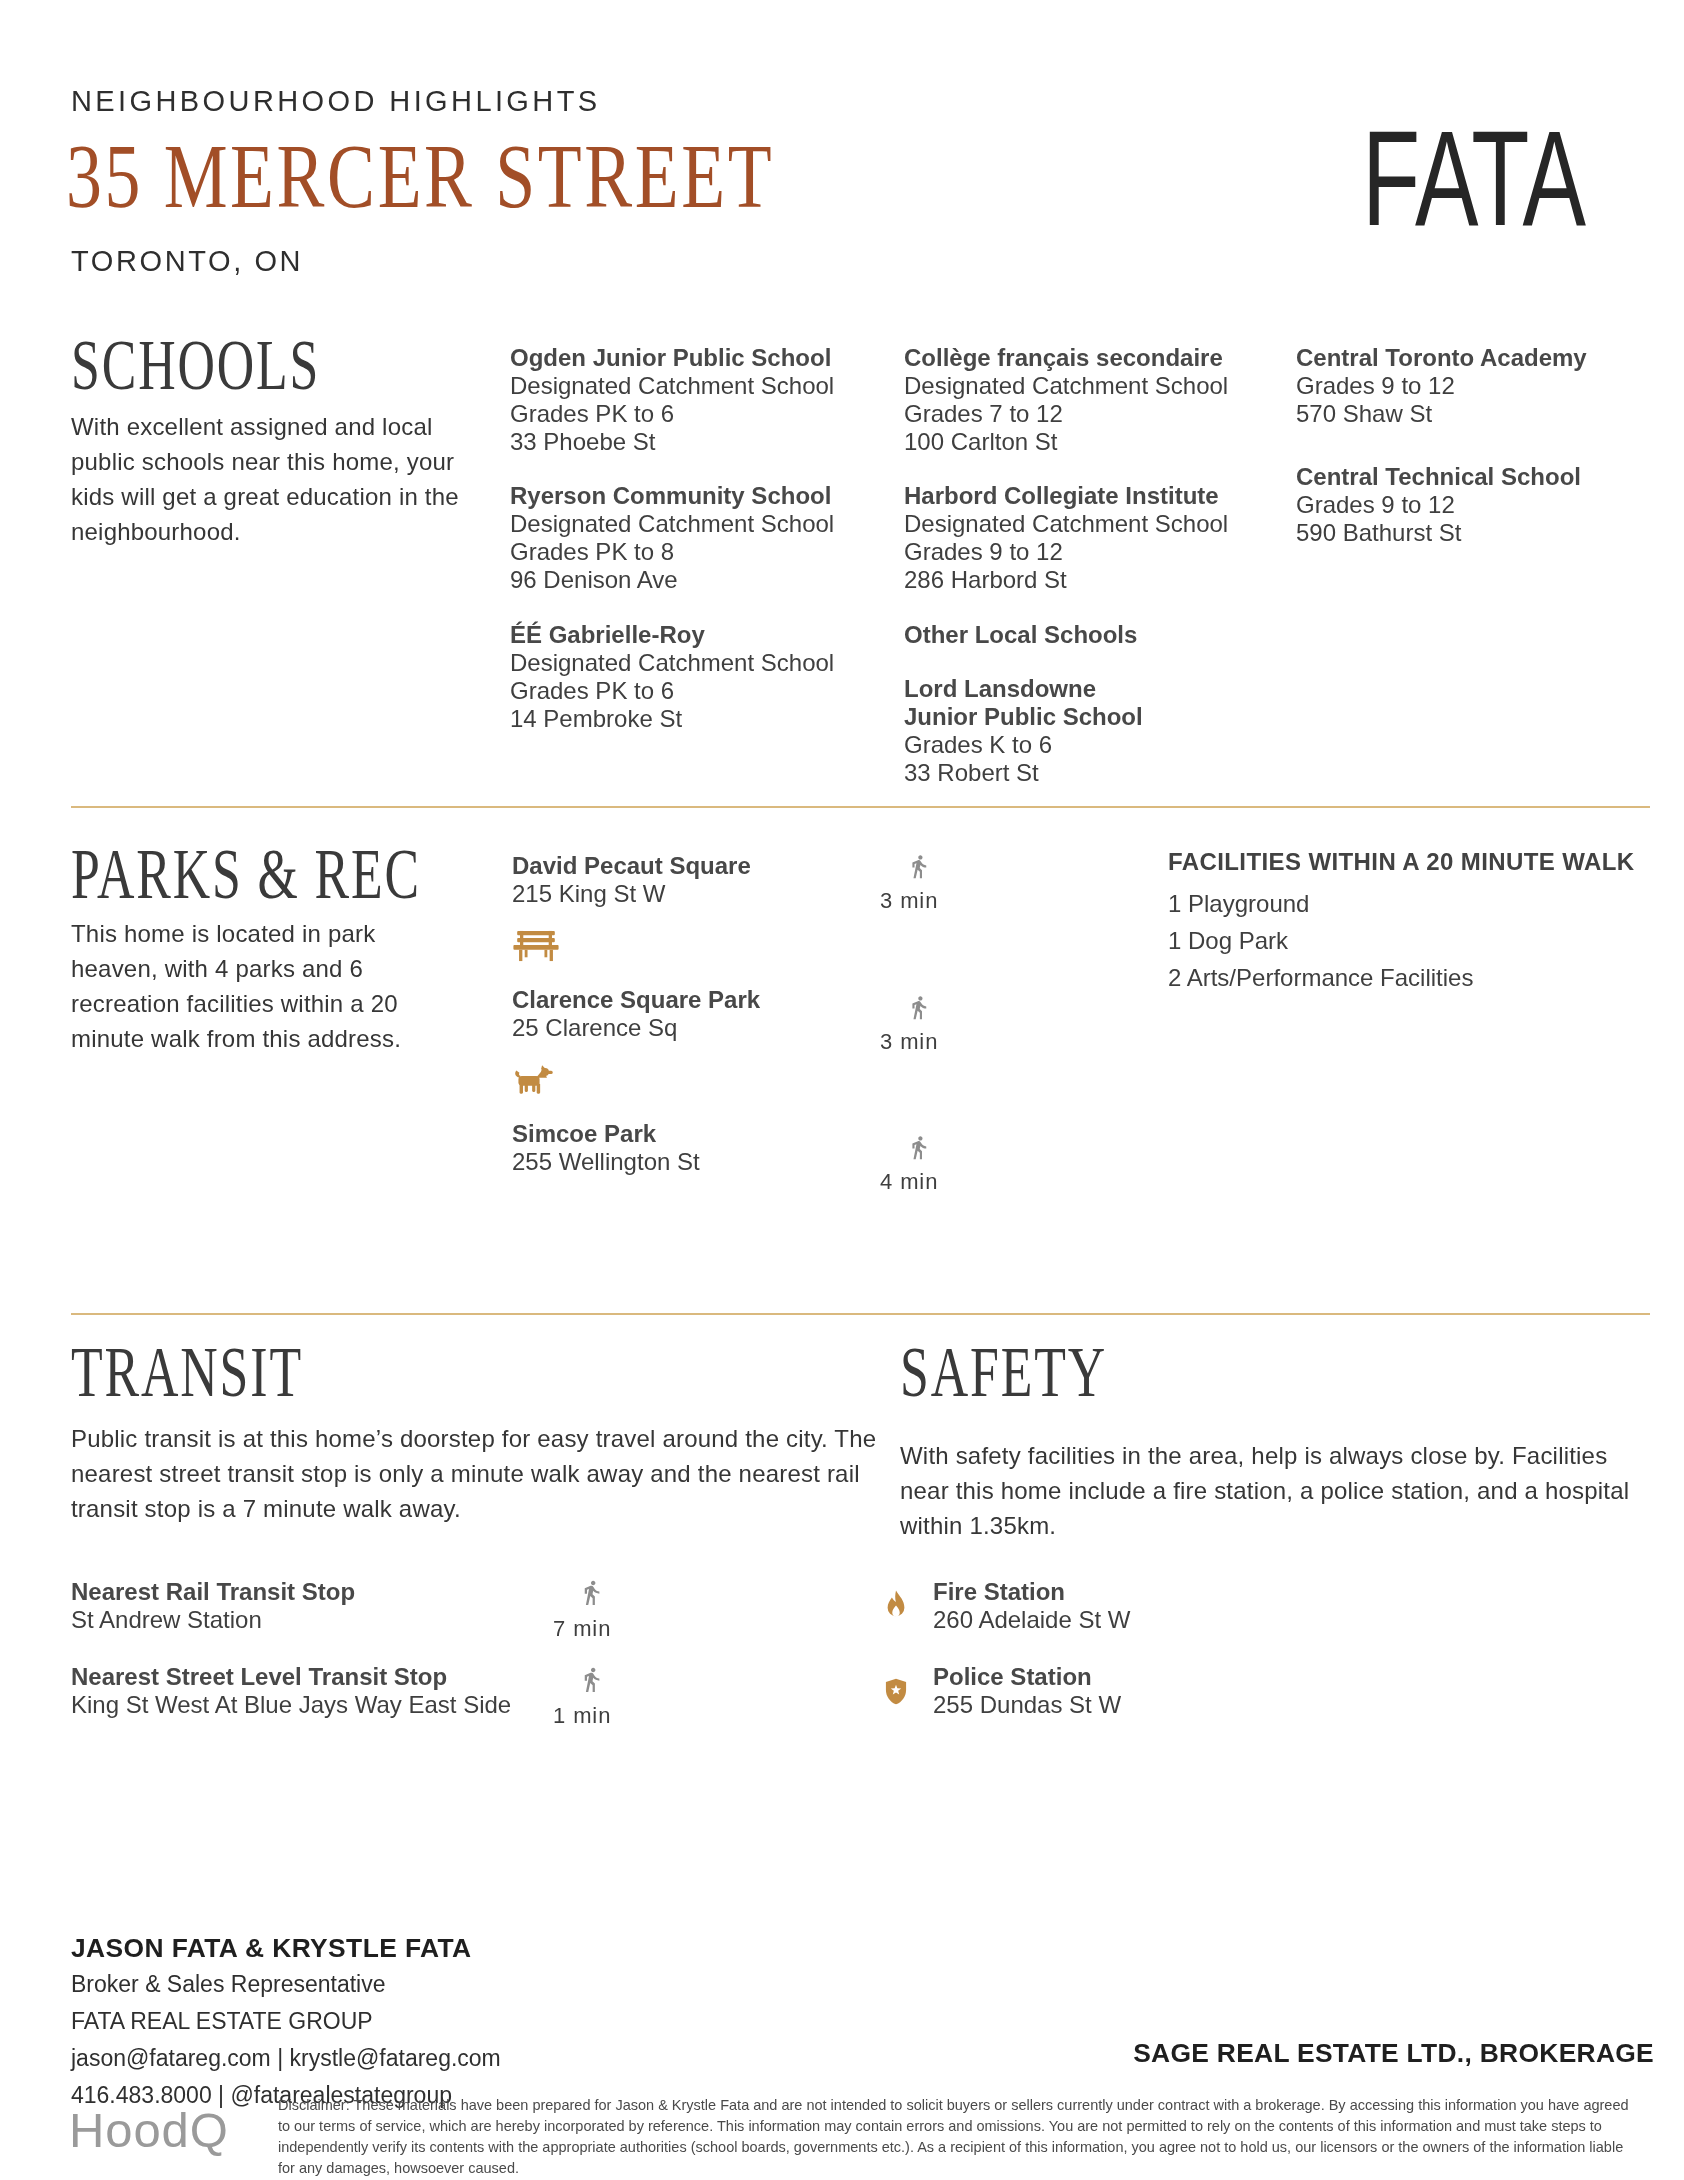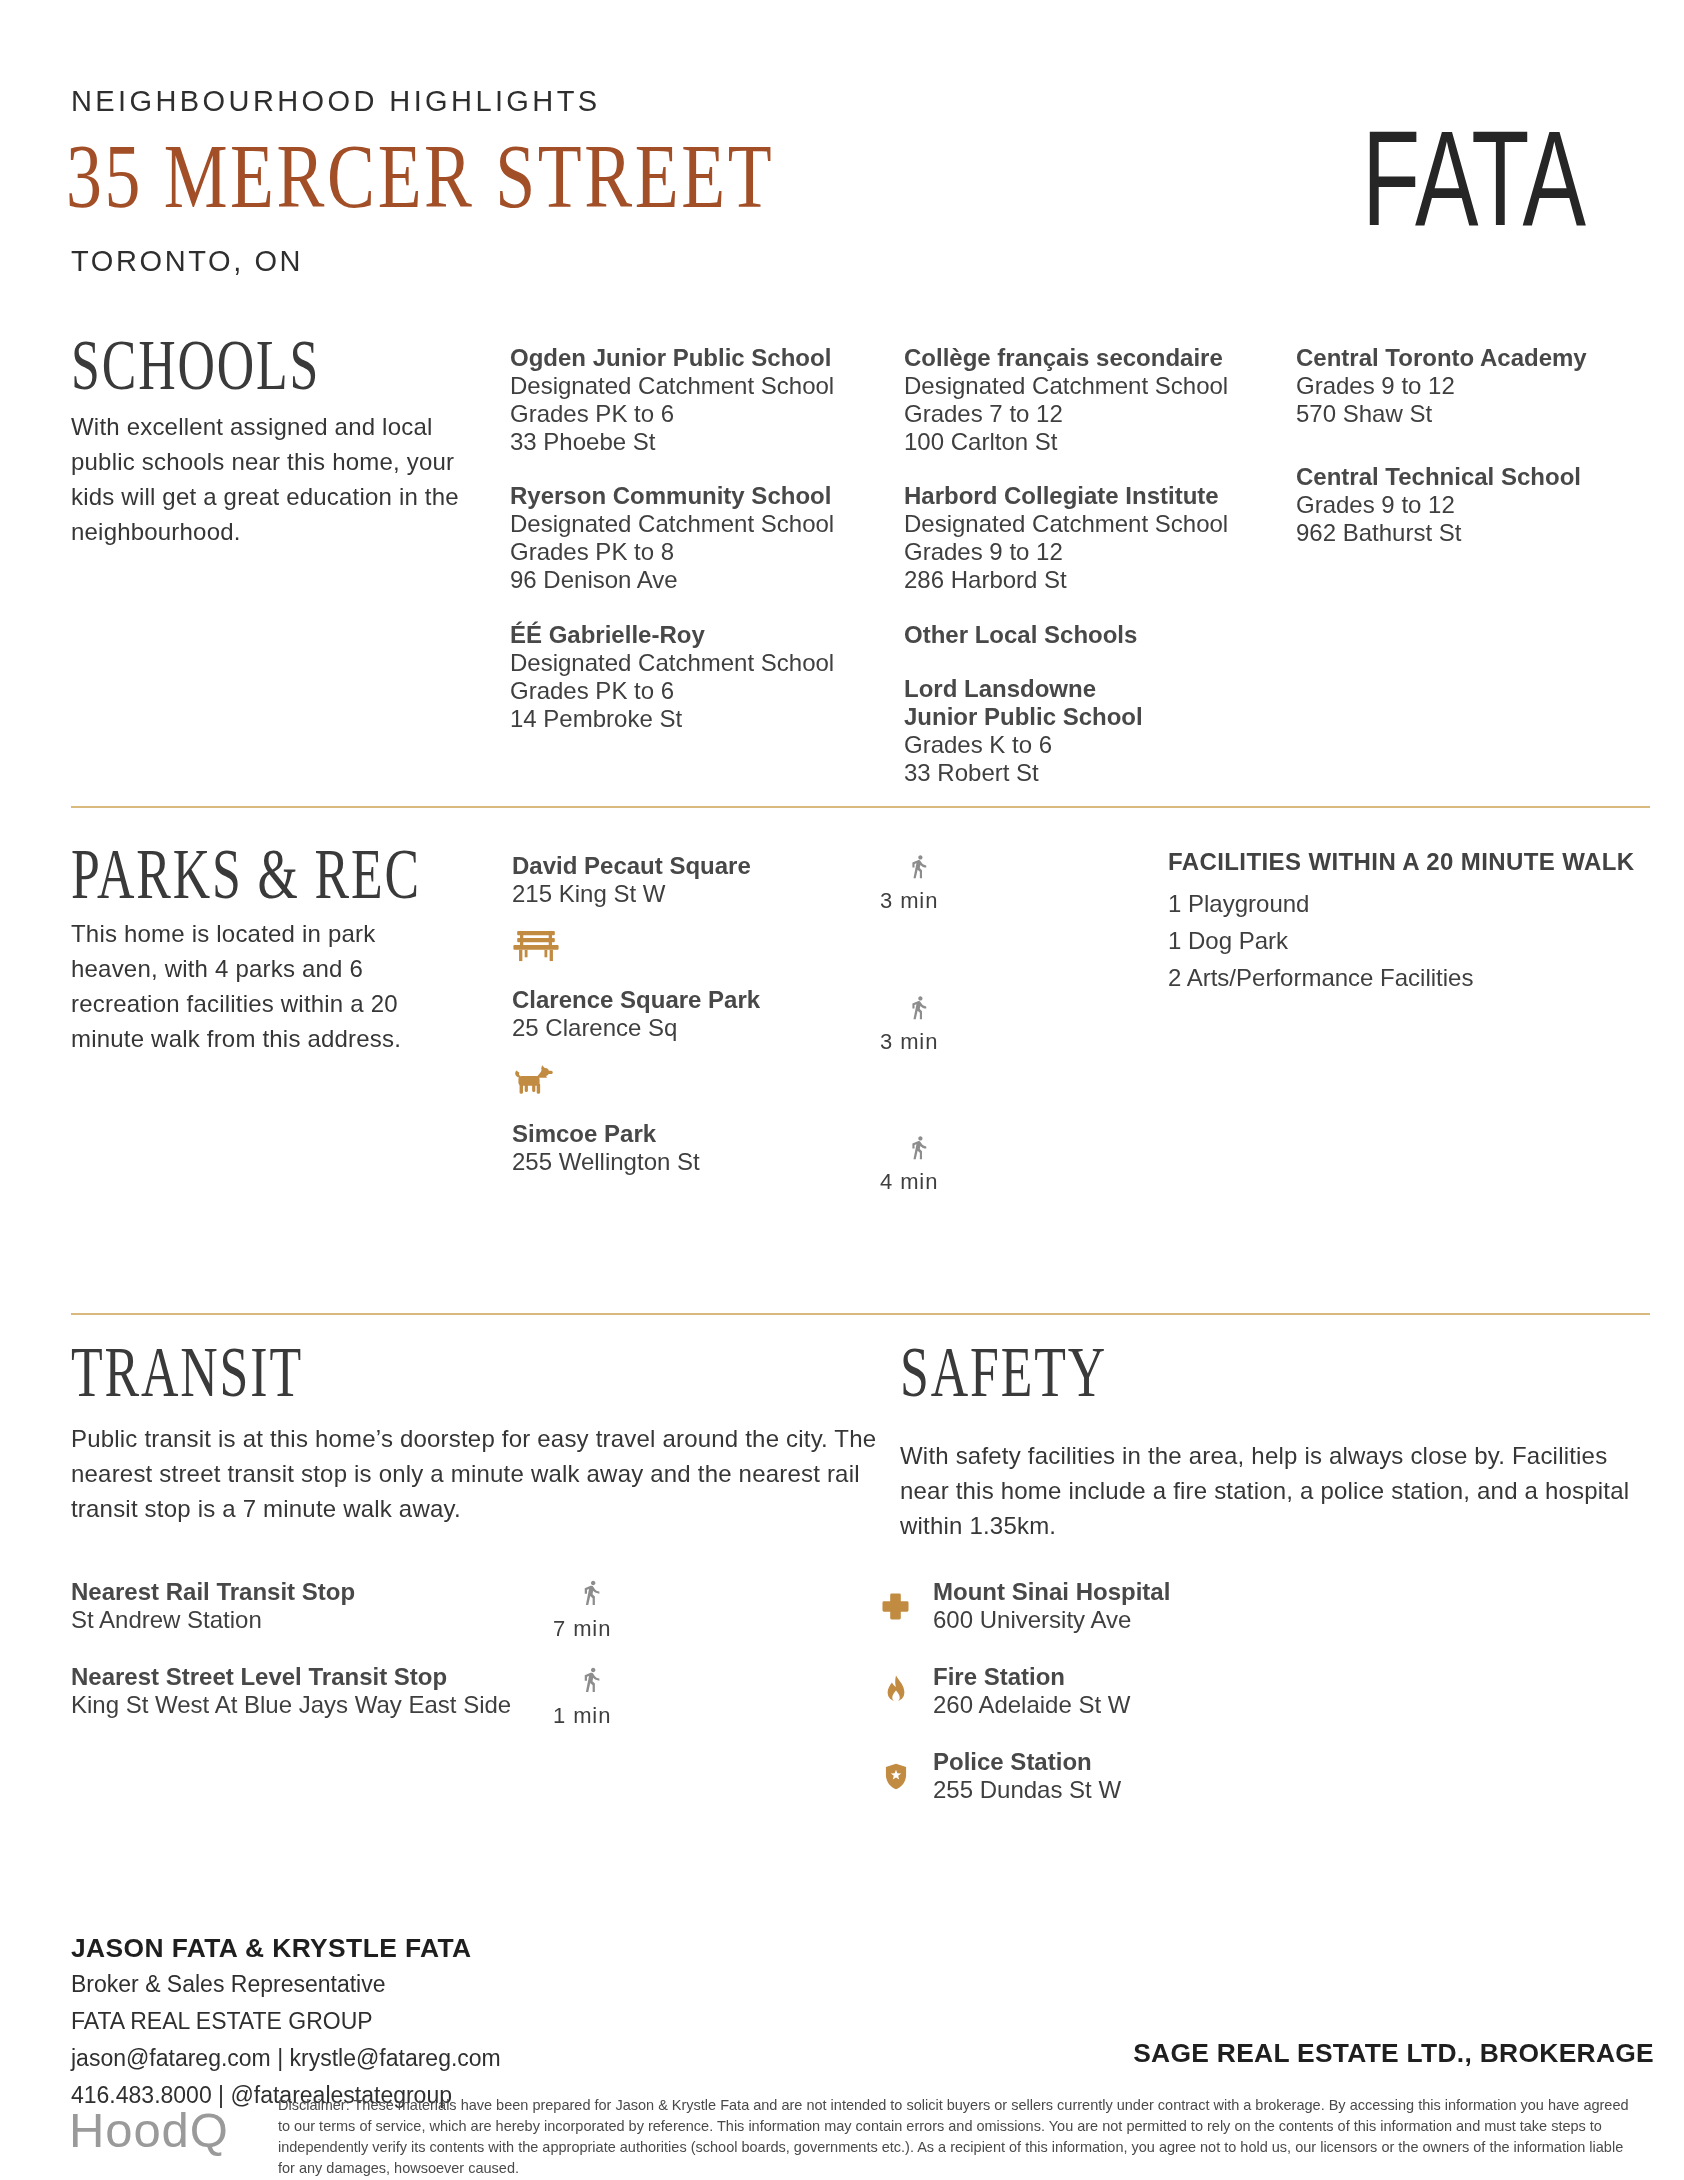--- a/index.html
+++ b/index.html
@@ -121,21 +121,21 @@
 
   <div class="school-col" style="left:1278px;">
     <div class="sitem" style="margin-bottom:35px;">
       <div class="name">Central Toronto Academy</div>
       <div>Grades 9 to 12</div>
       <div>570 Shaw St</div>
     </div>
     <div class="sitem">
       <div class="name">Central Technical School</div>
       <div>Grades 9 to 12</div>
-      <div>962 Bathurst St</div>
+      <div>590 Bathurst St</div>
     </div>
   </div>
 
   <div class="divider" style="top:806px;"></div>
 
   <div class="section-title" style="left:53px;top:838px;">PARKS &amp; REC</div>
   <div class="para" style="left:53px;top:916px;width:383px;">This home is located in park heaven, with 4 parks and 6 recreation facilities within a 20 minute walk from this address.</div>
 
   <div class="parks-list">
     <div class="pitem">
@@ -237,31 +237,20 @@
       </svg>
     <div class="t">1 min</div>
   </div>
 
   <div class="section-title" style="left:882px;top:1336px;">SAFETY</div>
   <div class="para" style="left:882px;top:1438px;width:762px;">With safety facilities in the area, help is always close by. Facilities near this home include a fire station, a police station, and a hospital within 1.35km.</div>
 
   <div class="safety-list">
     <div class="srow">
       <div class="ic">
-        <svg width="27" height="27" viewBox="0 0 28 28">
-            <path class="gold" d="M10 2h8v8h8v8h-8v8h-8v-8H2v-8h8z" stroke="#C28B42" stroke-width="3" stroke-linejoin="round"></path>
-          </svg>
-      </div>
-      <div class="tx">
-        <div class="name">Mount Sinai Hospital</div>
-        <div>600 University Ave</div>
-      </div>
-    </div>
-    <div class="srow">
-      <div class="ic">
         <svg width="24" height="36" viewBox="0 0 20 28">
             <path class="gold" fill-rule="evenodd" d="M10 1 C13 6 17 9.2 17 15.5 A7 7 0 0 1 3 15.5 C3 12 4.8 9.6 6.6 7 C7.4 8.6 8.5 9.9 9.9 10.6 C9.1 7.6 9.2 4.2 10 1 Z M10 13.6 C11.7 15.6 13.1 17.2 13.1 19.5 A3.1 3.1 0 0 1 6.9 19.5 C6.9 17.3 8.3 15.6 10 13.6 Z"></path>
           </svg>
       </div>
       <div class="tx">
         <div class="name">Fire Station</div>
         <div>260 Adelaide St W</div>
       </div>
     </div>
     <div class="srow">

